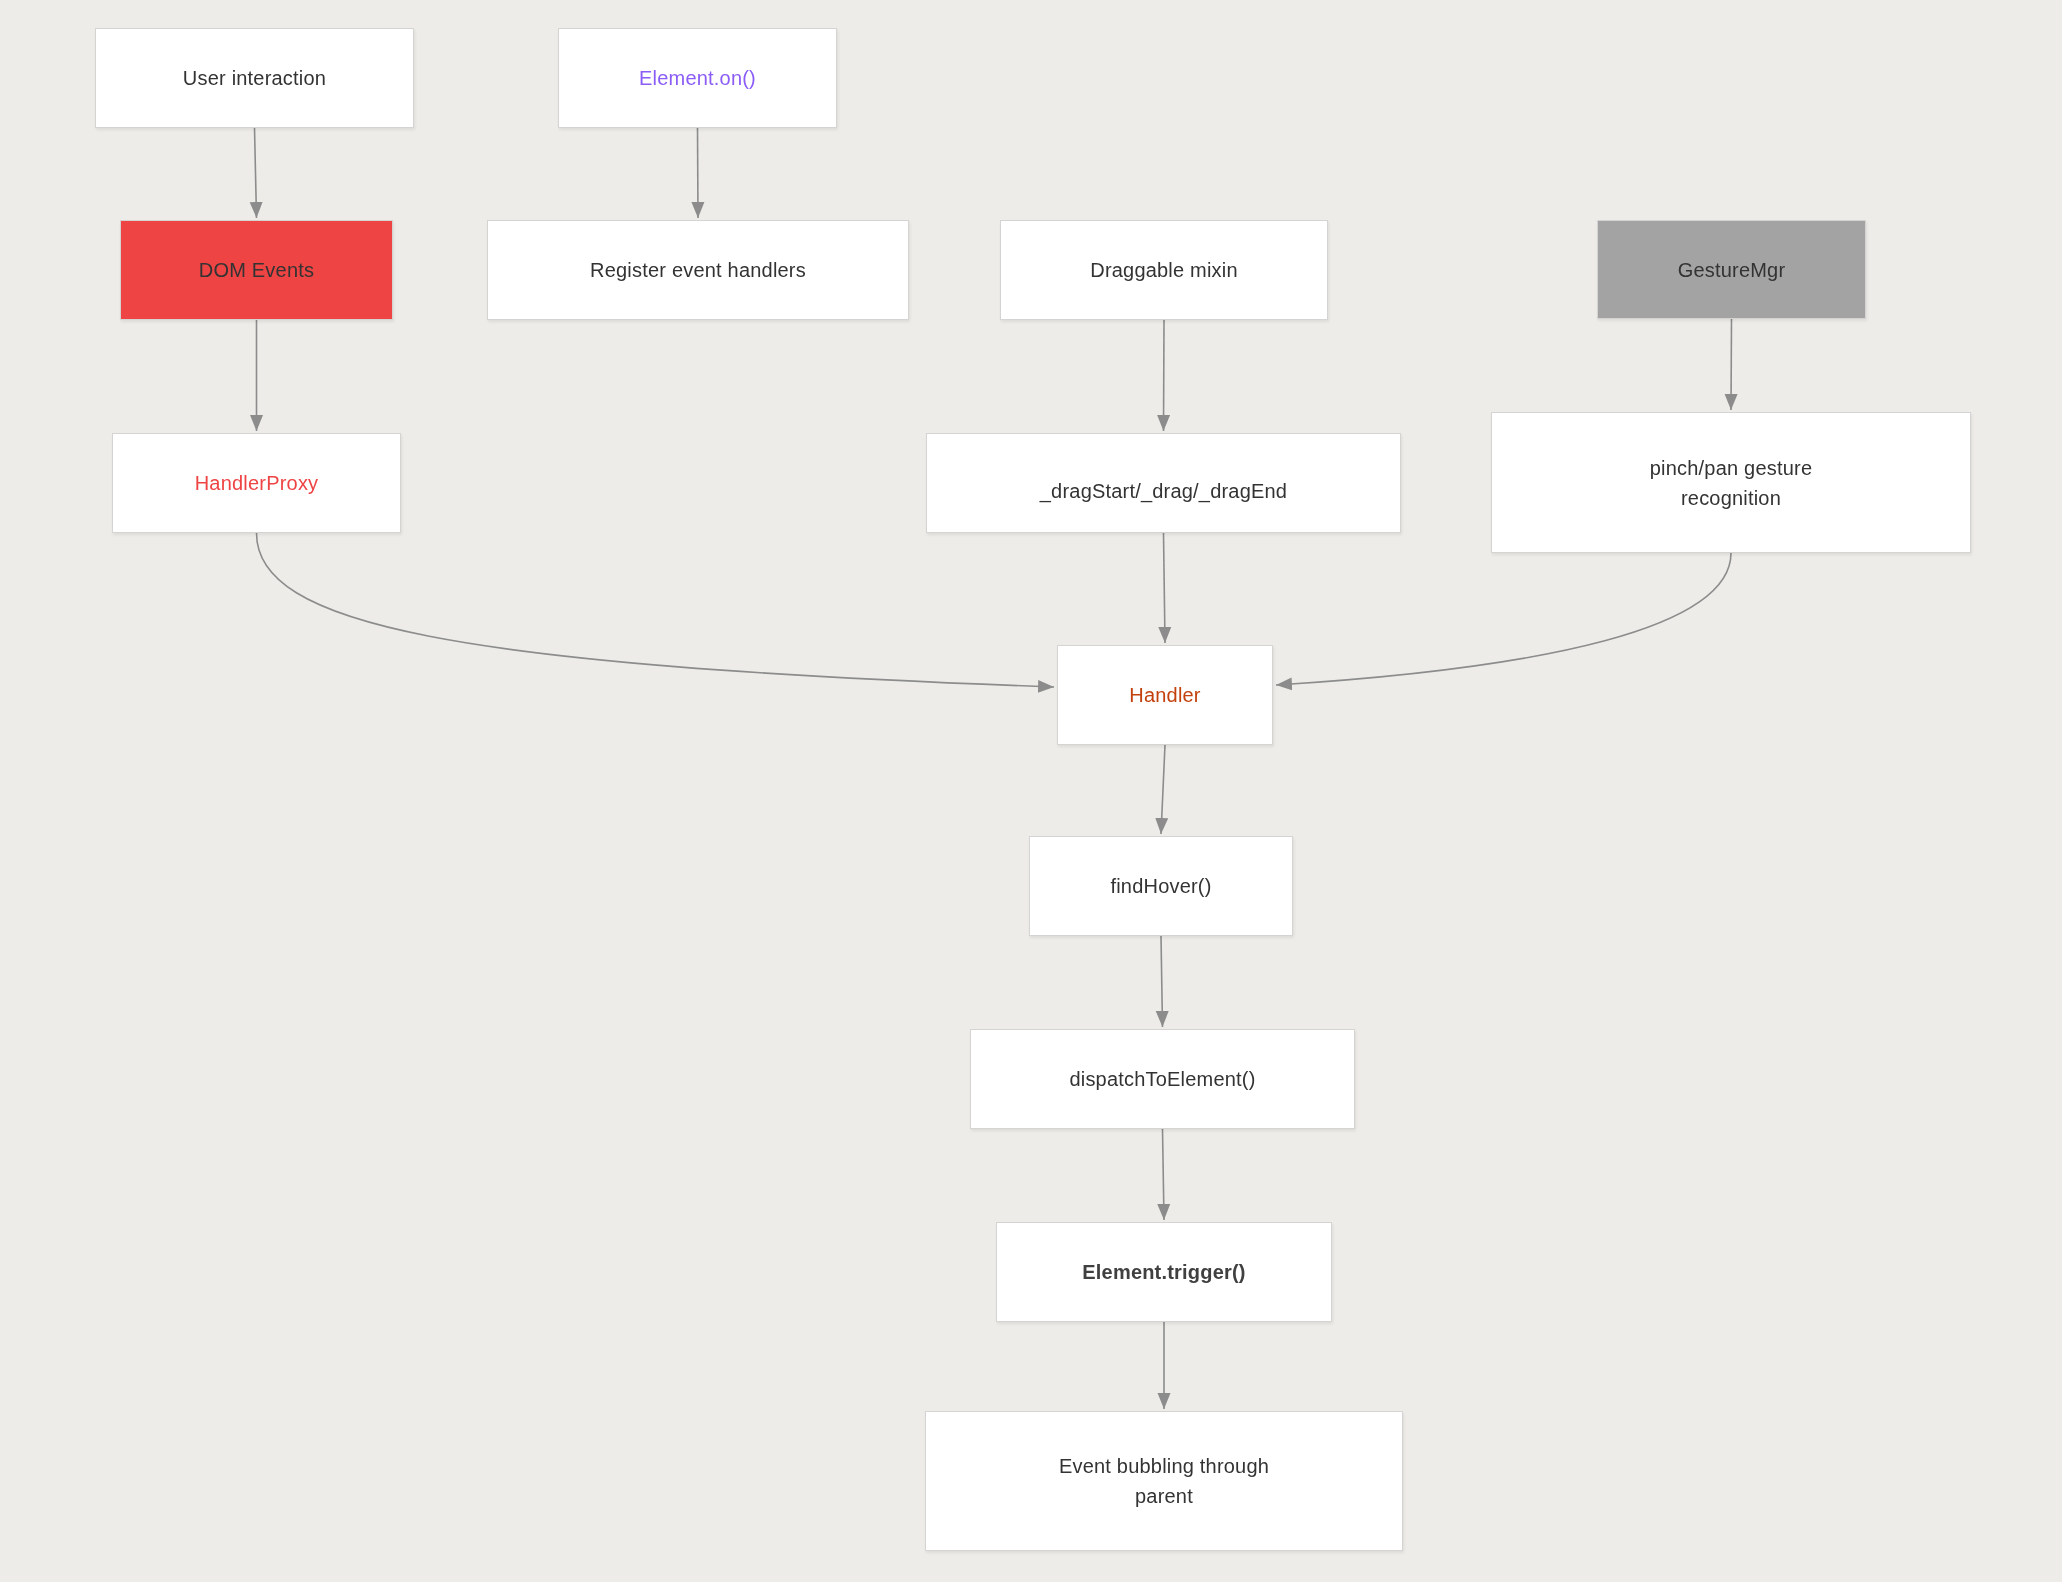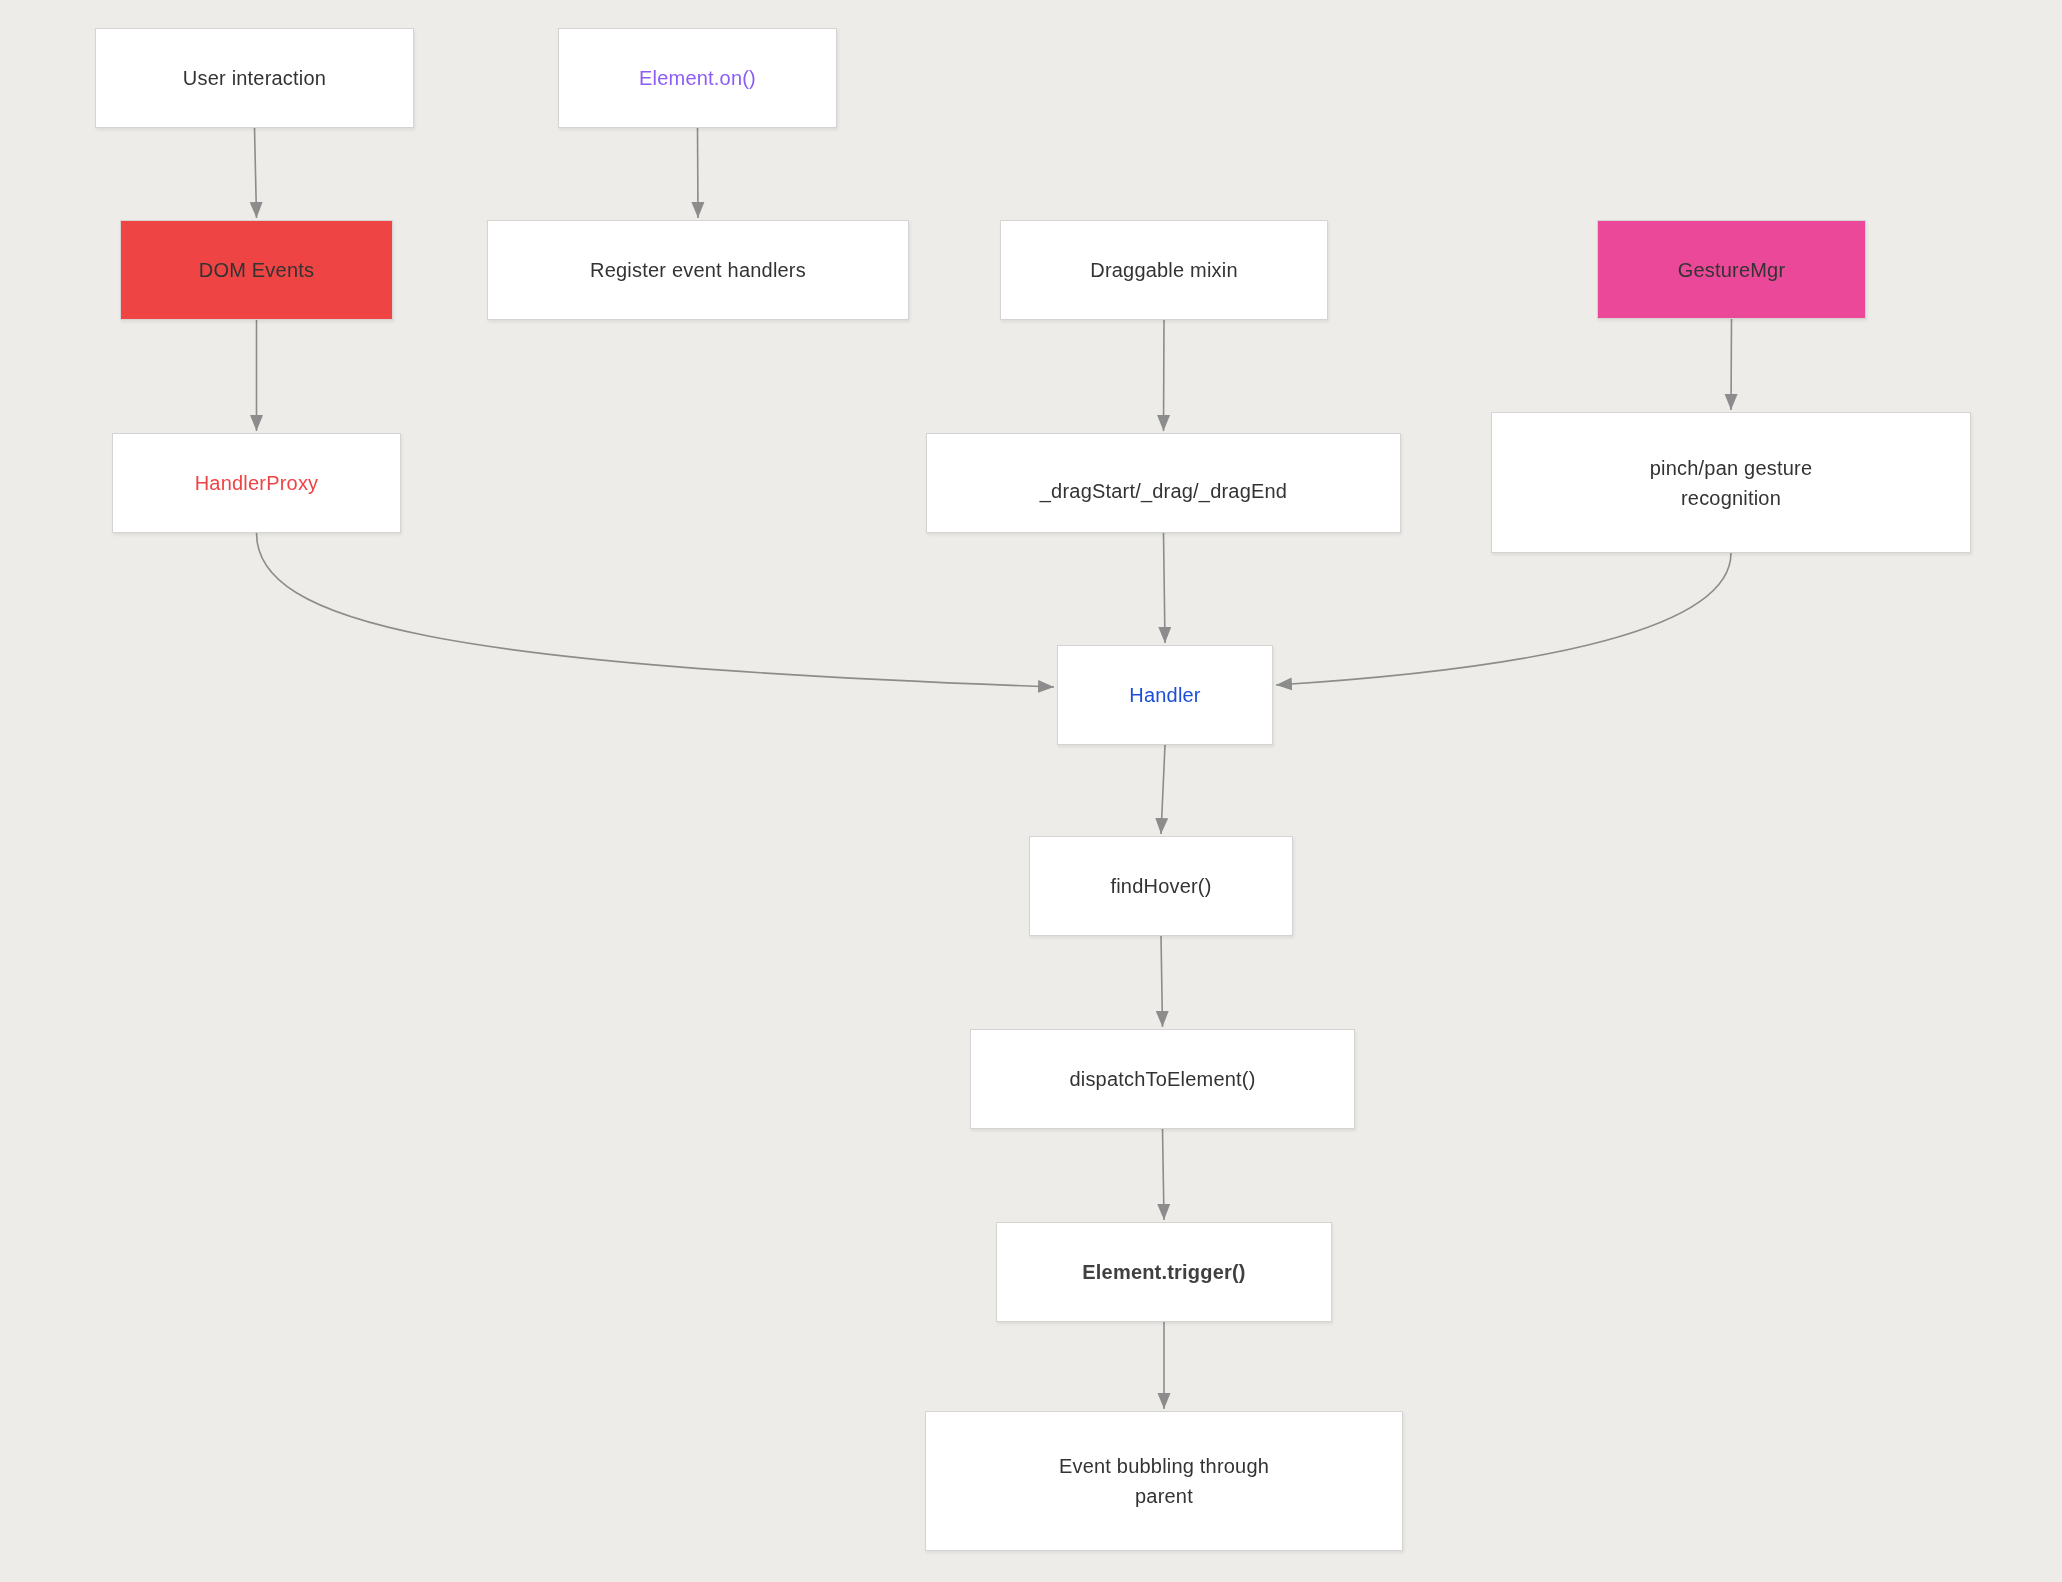--- a/index.html
+++ b/index.html
@@ -79,35 +79,35 @@
       </div>
       <div class="node" style="left: 120px; top: 220px; width: 273px; height: 100px; background: #ef4444; border-color: rgb(213, 212, 210);">
         <span class="node-label" style="color: rgb(51, 51, 51);">DOM Events</span>
       </div>
       <div class="node" style="left: 487px; top: 220px; width: 422px; height: 100px; background: rgb(255, 255, 255); border-color: rgb(213, 212, 210);">
         <span class="node-label" style="color: rgb(51, 51, 51);">Register event handlers</span>
       </div>
       <div class="node" style="left: 1000px; top: 220px; width: 328px; height: 100px; background: rgb(255, 255, 255); border-color: rgb(213, 212, 210);">
         <span class="node-label" style="color: rgb(51, 51, 51);">Draggable mixin</span>
       </div>
-      <div class="node" style="left: 1597px; top: 220px; width: 269px; height: 99px; background: #ec4899; border-color: rgb(213, 212, 210);">
+      <div class="node" style="left: 1597px; top: 220px; width: 269px; height: 99px; background: #a3a3a3; border-color: rgb(213, 212, 210);">
         <span class="node-label" style="color: rgb(51, 51, 51);">GestureMgr</span>
       </div>
       <div class="node" style="left: 112px; top: 433px; width: 289px; height: 100px; background: rgb(255, 255, 255); border-color: rgb(213, 212, 210);">
         <span class="node-label" style="color: #ef4444;">HandlerProxy</span>
       </div>
       <div class="node" style="left: 926px; top: 433px; width: 475px; height: 100px; background: rgb(255, 255, 255); border-color: rgb(213, 212, 210);">
         <span class="node-label" style="color: rgb(51, 51, 51); margin-top: 15px;">_dragStart/_drag/_dragEnd</span>
       </div>
       <div class="node" style="left: 1491px; top: 412px; width: 480px; height: 141px; background: rgb(255, 255, 255); border-color: rgb(213, 212, 210);">
         <span class="node-label" style="color: rgb(51, 51, 51);">pinch/pan gesture
 recognition</span>
       </div>
       <div class="node" style="left: 1057px; top: 645px; width: 216px; height: 100px; background: rgb(255, 255, 255); border-color: rgb(213, 212, 210);">
-        <span class="node-label" style="color: #1d4ed8;">Handler</span>
+        <span class="node-label" style="color: #c2410c;">Handler</span>
       </div>
       <div class="node" style="left: 1029px; top: 836px; width: 264px; height: 100px; background: rgb(255, 255, 255); border-color: rgb(213, 212, 210);">
         <span class="node-label" style="color: rgb(51, 51, 51); text-align: center;">findHover()</span>
       </div>
       <div class="node" style="left: 970px; top: 1029px; width: 385px; height: 100px; background: rgb(255, 255, 255); border-color: rgb(213, 212, 210);">
         <span class="node-label" style="color: rgb(51, 51, 51);">dispatchToElement()</span>
       </div>
       <div class="node" style="left: 996px; top: 1222px; width: 336px; height: 100px; background: rgb(255, 255, 255); border-color: rgb(213, 212, 210);">
         <span class="node-label" style="color: #404040; font-weight: bold;">Element.trigger()</span>
       </div>

